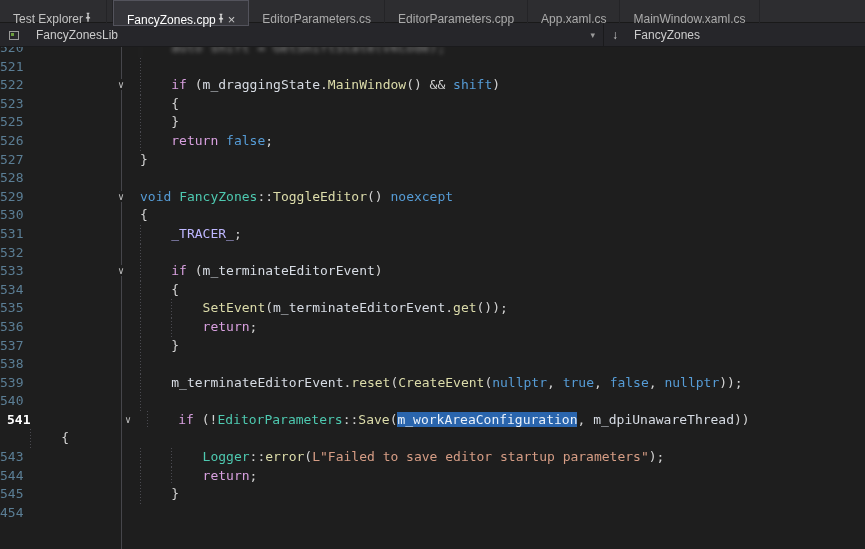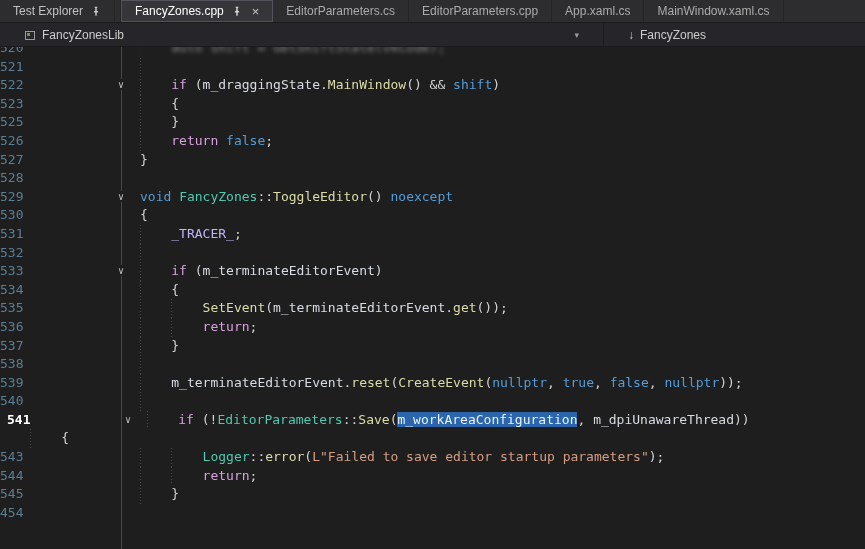--- a/index.html
+++ b/index.html
@@ -2,32 +2,32 @@
 <html style="--tok-ctrl: #d8a0df; --tok-kw: #569cd6; --tok-type: #4ec9b0; --tok-fn: #dcdcaa; --tok-field: #d7dce4; --tok-macro: #beb7ff; --tok-str: #d69d85; --tok-pun: #d4d4d4; --tok-plain: #bfbfbf; --c-selbg: #2a65ad; --c-seltext: #eaf2fb; --c-lineno: #5b7e95; --c-lineno-cur: #ffffff;"><head>
 <meta charset="utf-8">
 <style>
   * { margin:0; padding:0; box-sizing:border-box; }
   html,body { width:865px; height:549px; overflow:hidden; background:#1e1e1e;
               font-family:"Liberation Sans", sans-serif; }
 
   
   .tabbar { height:23px; background:#2d2d30; border-bottom:1px solid #191919;
             display:flex; align-items:stretch; font-size:12px; color:#ababab; }
-  .tab { display:flex; align-items:center; gap:8px; padding:4px 13px;
+  .tab { display:flex; gap:0; padding:12px 13px;
          border-right:1px solid #242427; white-space:nowrap; cursor:default; }
   .tab.tool { color:#c2c2c2; }
   .tabgap { width:6px; border-right:1px solid #242427; }
   .tab.active { background:#35353a; border:1px solid #53535c; color:#ffffff; }
   .pin svg { display:block; }
   .close { font-size:13px; color:#c8c8c8; line-height:1; padding-left:2px; }
 
   
   .navbar { height:24px; background:#26262a; border-bottom:1px solid #1a1a1c;
             display:flex; align-items:stretch; font-size:12px; color:#cccccc; }
-  .combo { display:flex; align-items:center; gap:6px; padding:0 24px; }
+  .combo { display:flex; align-items:center; gap:16px; padding:0 8px; }
   .combo.project { width:604px; border-right:1px solid #1a1a1c; }
   .combo .spacer { flex:1; }
   .chev { color:#9a9a9a; font-size:9px; }
   .scope-arrow { color:#c8c8c8; font-size:12px; font-weight:bold; }
   .proj-icon svg { display:block; }
 
   
   .editor { position:relative; height:502px; overflow:hidden; background:#1e1e1e; }
   .fold-line { position:absolute; left:121px; top:0; bottom:0; width:1px; background:#46464b; }
   .lines { margin-top:-8px; position:relative; }

